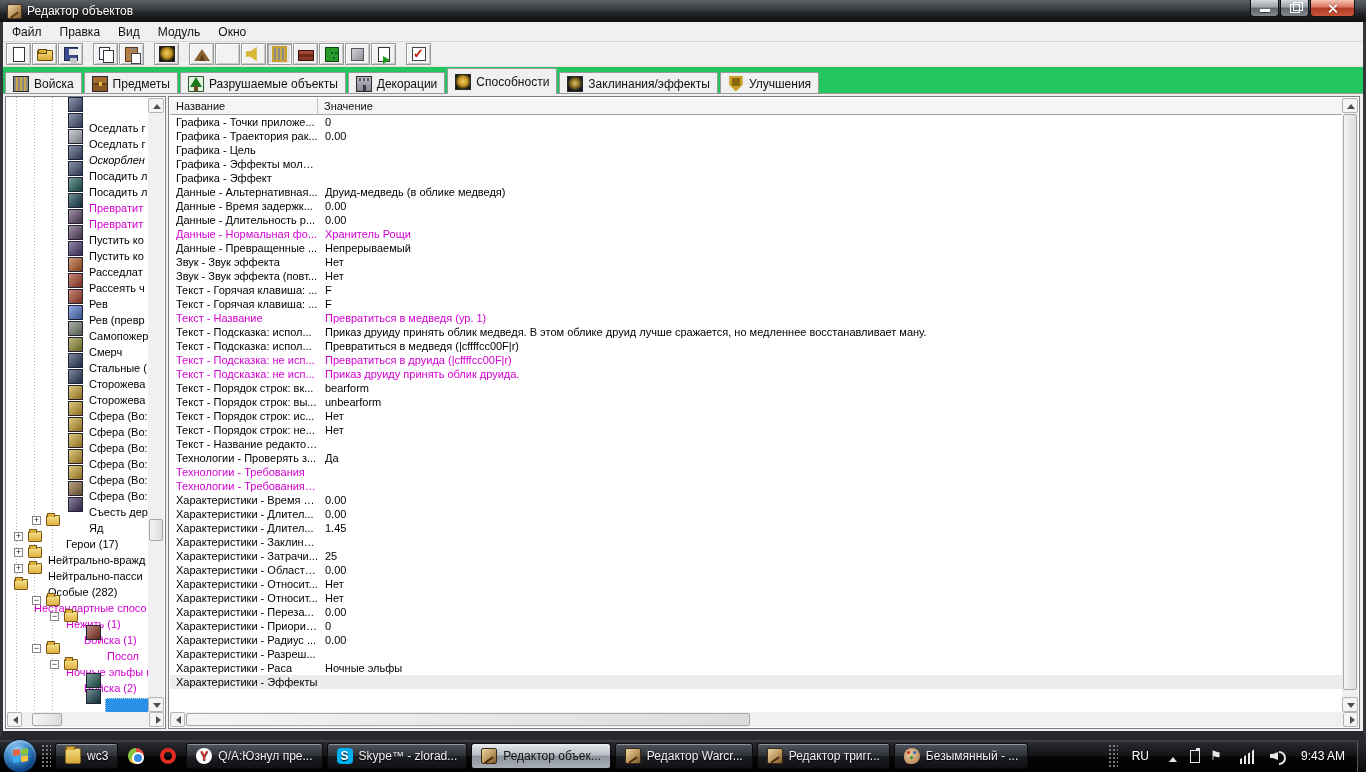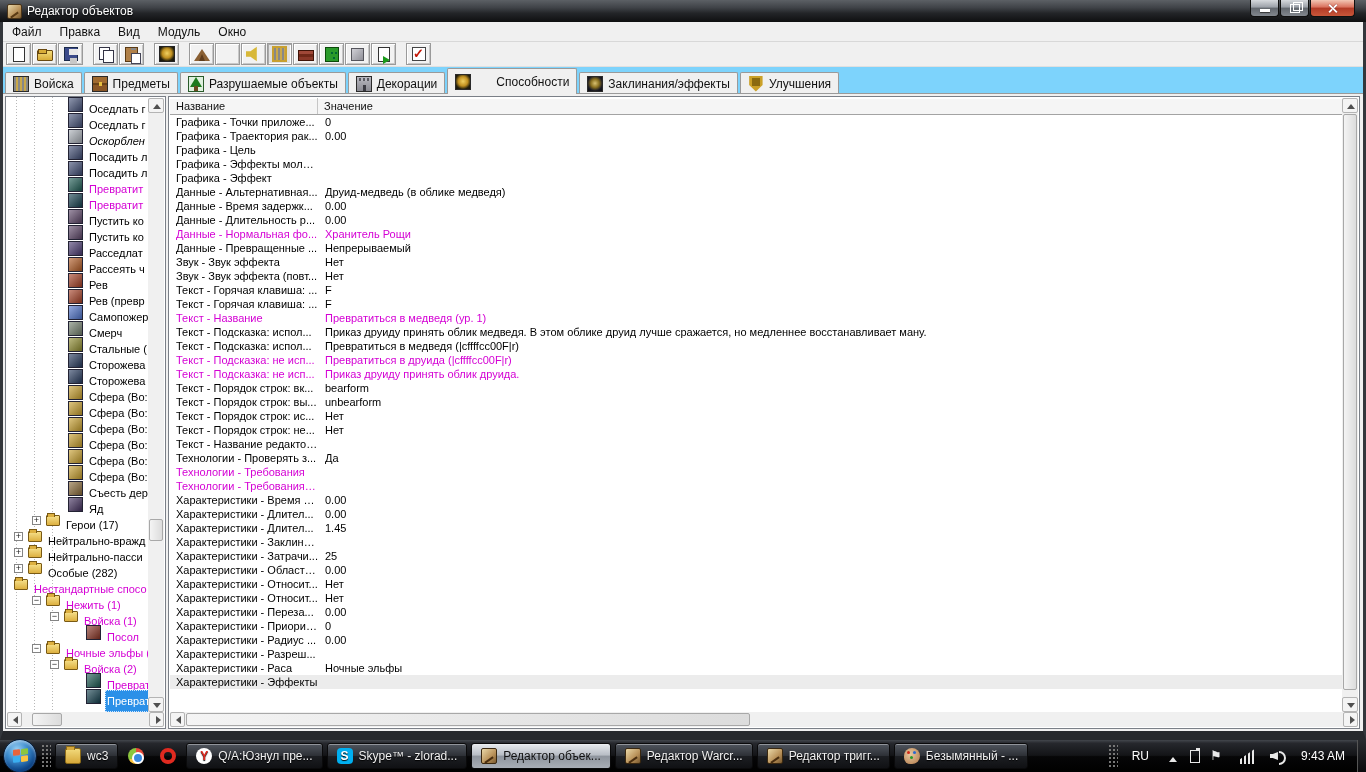--- a/index.html
+++ b/index.html
@@ -65,25 +65,25 @@
   .i-campaign { width:16px; height:11px; margin-top:2px; background:linear-gradient(180deg,#a04838 0 3px,#702818 3px 6px,#8a3828 6px 11px); border:1px solid #401408; }
   .i-ai-editor { width:14px; height:15px; margin:0 auto; background:#2a9a2a; border:1px solid #0a4a0a; }
   .i-ai-editor::before { content:""; position:absolute; left:5px; top:4px; width:2px; height:2px; background:#063; box-shadow:4px 0 0 #063, 2px 5px 0 #063; }
   .i-object-manager { width:13px; height:13px; margin:1px auto; background:linear-gradient(135deg,#d0d0d6,#909098); border:1px solid #55555c; }
   .i-import-manager { background:#fff; border:1px solid #333; width:12px; height:15px; margin:0 auto; }
   .i-import-manager::after { content:""; position:absolute; left:4px; top:8px; width:0; height:0; border-top:4px solid transparent; border-bottom:4px solid transparent; border-left:7px solid #1a9a1a; }
   .i-test-map { background:#fff; border:1px solid #444; width:14px; height:14px; margin:1px auto; color:#c41808; font-size:13px; font-weight:bold; line-height:12px; text-align:center; }
   .i-test-map::after { content:"\2713"; }
 
   
-  #tabbar { position:absolute; left:0; right:0; top:67px; height:27px; background:#7dd3fc; display:flex; align-items:flex-end; padding-left:2px; }
+  #tabbar { position:absolute; left:0; right:0; top:67px; height:27px; background:#22c55e; display:flex; align-items:flex-end; padding-left:2px; }
   #tabbar::after { content:""; position:absolute; left:0; right:0; bottom:0; height:1px; background:#9a9a9a; }
   .tab { height:22px; border:1px solid #9a9a9a; border-bottom:none; border-radius:2px 2px 0 0; background:#f0f0f0;
       display:flex; align-items:center; padding:0 7px; margin-right:2px; font-size:12px; color:#111; position:relative; }
-  .tab.sel { height:26px; z-index:3; box-shadow:0 1px 0 #f0f0f0;gap:20px; }
+  .tab.sel { height:26px; z-index:3; box-shadow:0 1px 0 #f0f0f0; }
   .tabi { width:16px; height:16px; margin-right:5px; border:1px solid #2a2a2a; position:relative; flex:none; }
   .ti-items { background:linear-gradient(180deg,#a06a30 0 6px,#6a4218 6px 8px,#8a5626 8px 16px); }
   .ti-items::after { content:""; position:absolute; left:6px; top:5px; width:3px; height:4px; background:#e8c040; }
   .ti-destructibles { background:#dff0df; border-color:#2a5a2a; }
   .ti-destructibles::before { content:""; position:absolute; left:1px; top:0; width:0; height:0; border-left:6px solid transparent; border-right:6px solid transparent; border-bottom:10px solid #1e7a1e; }
   .ti-destructibles::after { content:""; position:absolute; left:5px; top:9px; width:4px; height:5px; background:#6a4a20; }
   .ti-doodads { background:linear-gradient(180deg,#b8b8c0,#8a8a92); }
   .ti-doodads::before { content:""; position:absolute; left:2px; top:1px; width:10px; height:3px; background:repeating-linear-gradient(90deg,#5a5a62 0 2px,#b8b8c0 2px 4px); }
   .ti-doodads::after { content:""; position:absolute; left:6px; top:8px; width:3px; height:6px; background:#3a3a42; }
   .ti-buffs { background:radial-gradient(circle at 50% 45%, #d8c070 0%, #8a7020 40%, #1a1a24 72%, #0a0a12 100%); }
@@ -111,21 +111,21 @@
   #tree-rows { position:absolute; left:0; top:0; right:17px; bottom:16px; overflow:hidden; }
   .guide { position:absolute; top:0; bottom:0; width:1px; background:repeating-linear-gradient(180deg,#b8b8b8 0 1px,transparent 1px 3px); }
   .trow { position:relative; height:16px; font-size:11px; white-space:nowrap; }
   .licon { position:absolute; top:0px; width:15px; height:15px; border:1px solid #223;
       background-image:linear-gradient(135deg,rgba(255,255,255,.4),rgba(0,0,0,.3)); }
   .tbox { position:absolute; top:3px; width:9px; height:9px; background:#fff; border:1px solid #848484;
       font-size:9px; line-height:7px; text-align:center; color:#222; }
   .ficon { position:absolute; top:2px; width:14px; height:11px; background:linear-gradient(180deg,#f6e08a,#ddb040);
       border:1px solid #7a5a14; border-radius:1px; }
   .ficon::before { content:""; position:absolute; left:0; top:-3px; width:6px; height:3px; background:#ddb040; border:1px solid #7a5a14; border-bottom:none; }
-  .tlab { position:absolute; top:1px; padding:5px 2px; color:#000; }
+  .tlab { position:absolute; top:9px; padding:16px 2px; color:#000; }
   .tlab.mod { color:#d400d4; }
   .tlab.tsel { background:#2b90e8; color:#fff; outline:1px dotted #cfe6ff; outline-offset:-1px; }
 
   
   #grid-head { position:absolute; left:1px; top:1px; right:17px; height:17px; display:flex; font-size:11px; color:#111;
       background:#f5f5f5; border-bottom:1px solid #a3a3a3; }
   .hcell { padding:2px 0 0 6px; border-right:1px solid #c6c6c6; box-shadow:inset 0 1px 0 #fff; }
   #hc1 { width:148px; flex:none; } #hc2 { flex:1; border-right:none; }
   #grid-rows { position:absolute; left:1px; top:18px; right:17px; bottom:16px; overflow:hidden; }
   .grow { display:flex; height:14px; font-size:11px; line-height:14px; white-space:nowrap; }

